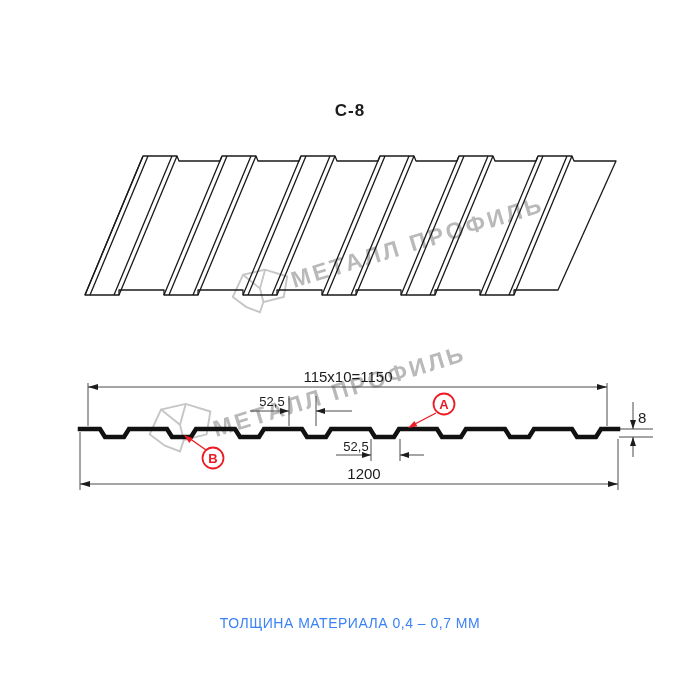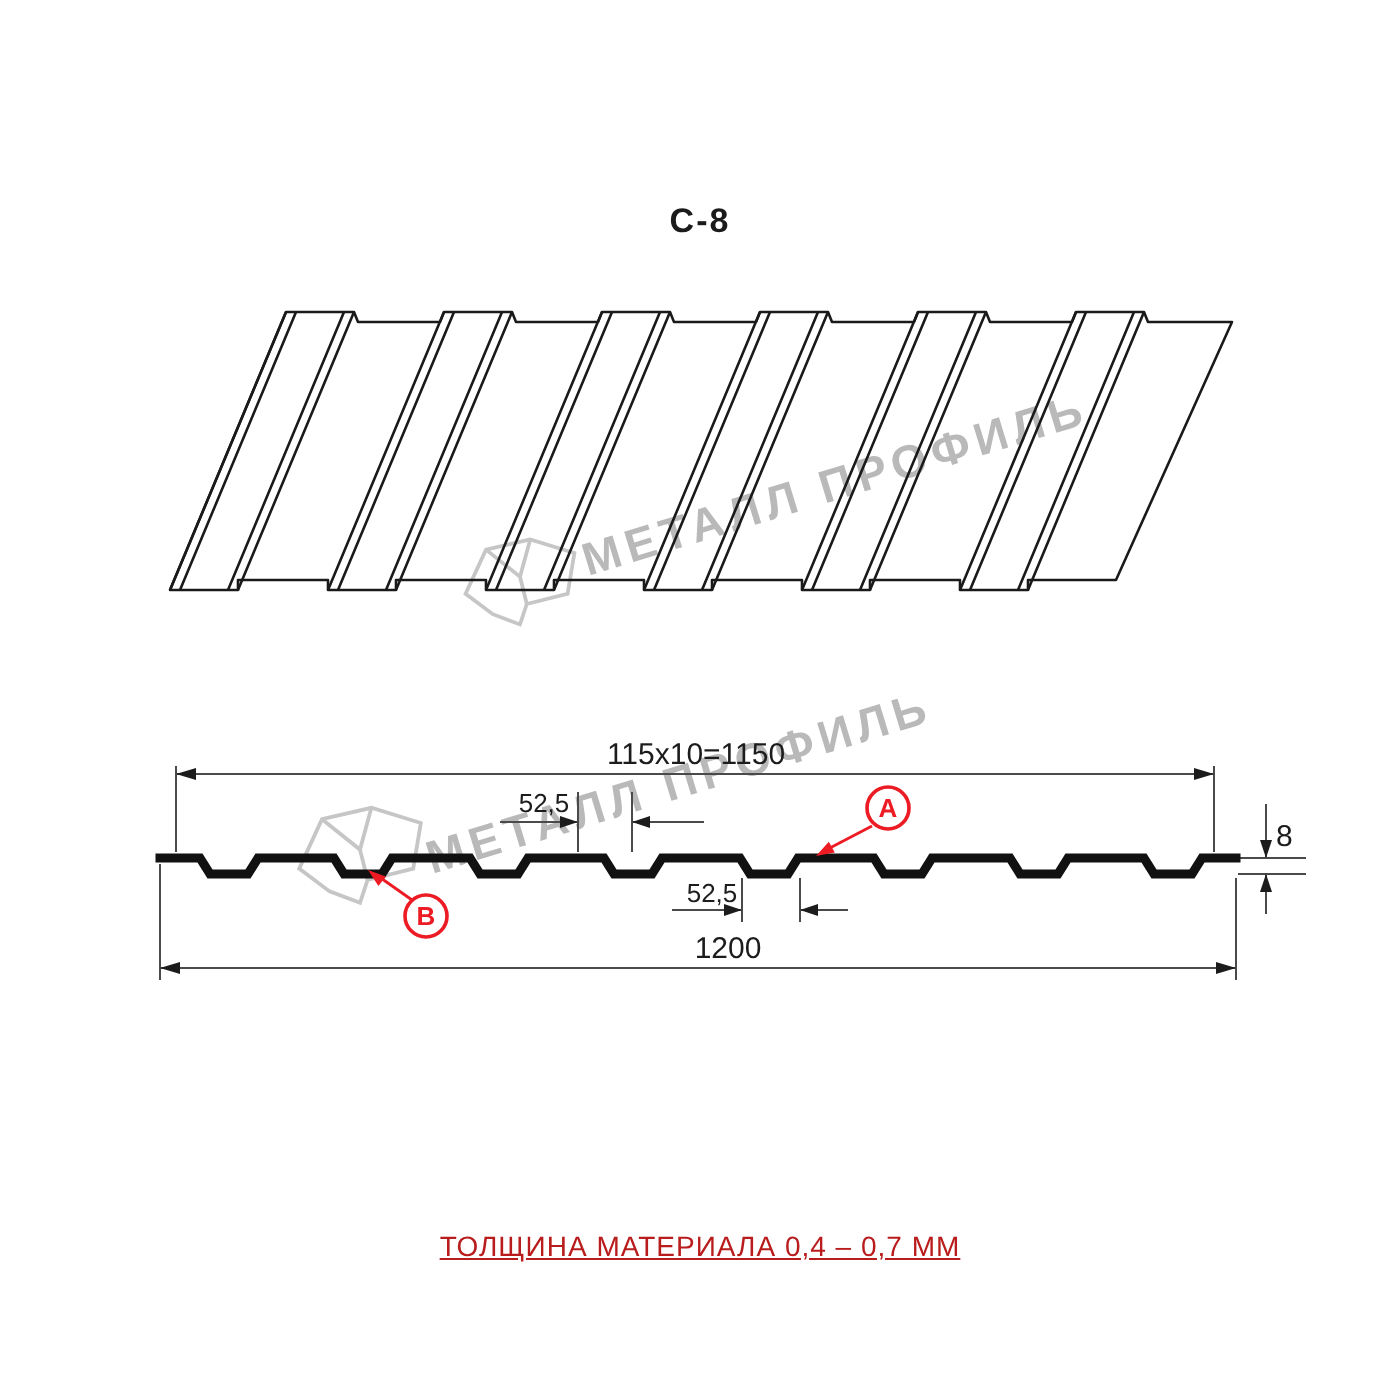--- a/index.html
+++ b/index.html
@@ -10,21 +10,21 @@
   .title{
     position:absolute;top:55px;left:0;width:700px;text-align:center;
     font-size:34px;font-weight:700;letter-spacing:2px;color:#1b1b1b;
   }
   .subtitle{
     position:absolute;top:101px;left:0;width:700px;text-align:center;
     font-size:17px;font-weight:700;letter-spacing:1px;color:#1b1b1b;
   }
   .footer{
     position:absolute;top:615px;left:0;width:700px;text-align:center;
-    font-size:14px;font-weight:400;letter-spacing:.5px;color:#b91c1c;text-decoration:underline;
+    font-size:14px;font-weight:400;letter-spacing:.5px;color:#3b82f6;
   }
   svg text{font-family:"Liberation Sans",sans-serif;}
   .dim-text{font-size:13px;fill:#1c1c1c;}
   .dim-text-lg{font-size:15px;fill:#1c1c1c;}
   .wm-text{font-size:23px;font-weight:700;letter-spacing:3px;fill:#b9b9b9;}
   .red-label{font-size:13px;font-weight:700;}
 </style>
 </head>
 <body>
 

